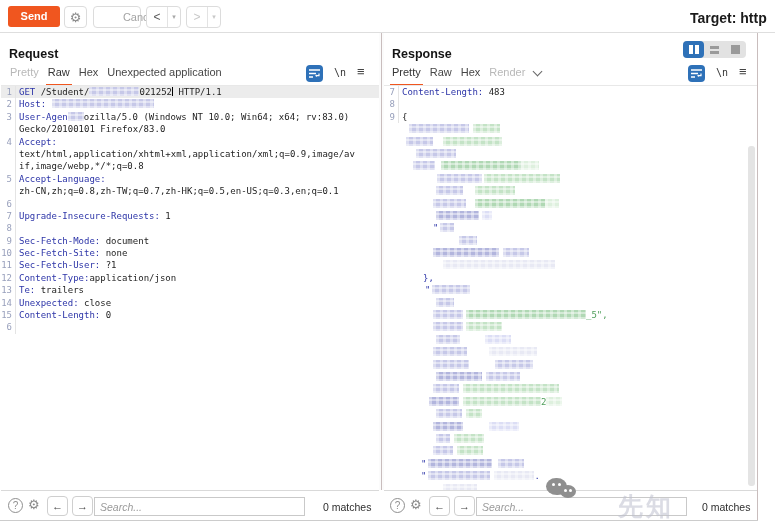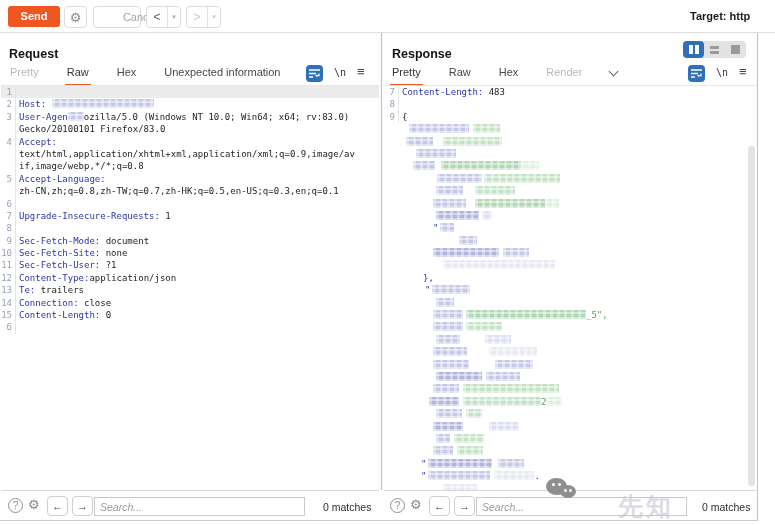--- a/index.html
+++ b/index.html
@@ -14,32 +14,32 @@
   .tool-btn { position:absolute; top:6px; height:22px; border:1px solid #dcdcdc; border-radius:4px;
     background:#fff; display:flex; align-items:center; justify-content:center; }
   #gear-btn { left:64px; width:23px; color:#8a8a8a; font-size:13px; }
   #cancel-btn { left:93px; width:46px; color:#a4a4a4; font-size:11px;padding-left:46px; }
   .combo { position:absolute; top:6px; height:22px; border:1px solid #dcdcdc; border-radius:4px;
     background:#fff; display:flex; }
   .combo .arr { width:20px; text-align:center; line-height:20px; font-size:12px; }
   .combo .dd { width:13px; text-align:center; line-height:20px; font-size:7px; border-left:1px solid #e3e3e3; color:#a8a8a8; }
   #back-combo { left:146px; } #back-combo .arr { color:#5a5a5a; }
   #fwd-combo  { left:186px; } #fwd-combo .arr { color:#c8c8c8; } #fwd-combo .dd { color:#c8c8c8; }
-  #target-label { position:absolute; left:690px; top:10px; width:85px; font-size:11px; font-weight:bold;
+  #target-label { position:absolute; left:690px; top:10px; width:85px; font-size:14px; font-weight:bold;
     color:#1a1a1a; white-space:nowrap; overflow:hidden; }
 
   
   #win-right-border { position:absolute; left:757px; top:33px; width:1px; height:488px; background:#c9bdbd; }
   #win-bottom-border { position:absolute; left:0; top:520px; width:758px; height:1px; background:#cccccc; }
   #divider { position:absolute; left:379px; top:33px; width:5px; height:457px; background:#fbfbfb; }
   #divider .line { position:absolute; left:2px; top:0; width:1px; height:100%; background:#c9bdbd; }
 
   
   .panel-title { position:absolute; top:47px; font-size:12.5px; font-weight:bold; color:#141414; }
-  .tabs { position:absolute; top:66px; height:19px; display:flex; gap:28px; font-size:11px; }
+  .tabs { position:absolute; top:66px; height:19px; display:flex; gap:9px; font-size:11px; }
   .tab { position:relative; color:#474747; padding-bottom:4px; cursor:default; white-space:nowrap; }
   .tab.disabled { color:#b8b8b8; }
   .tab.selected { color:#353535; }
   .tab.selected::after { content:""; position:absolute; left:-2px; right:-2px; bottom:-1px; height:2px; background:#f0561f; }
   .chev { width:7px; height:7px; border-right:1.5px solid #666; border-bottom:1.5px solid #666;
     transform:rotate(45deg); margin-top:2px; }
   .tabs-sep { position:absolute; top:85px; height:1px; background:#e8e8e8; }
   .wrap-icon { position:absolute; top:65px; width:17px; height:17px; background:#2e71b8; border-radius:4px; }
   .wrap-icon svg { position:absolute; left:2px; top:2px; }
   .nl-icon { position:absolute; top:67px; font-size:10px; color:#333; font-family:"DejaVu Sans Mono",monospace; }
@@ -126,35 +126,36 @@
 <div id="win-bottom-border"></div>
 <div id="divider">
     <div class="line"></div>
   </div>
 
 <div class="panel-title" style="left:9px;">Request</div>
 <div class="tabs" id="req-tabs" style="left:10px;">
     <div class="tab disabled">Pretty</div>
     <div class="tab selected">Raw</div>
     <div class="tab">Hex</div>
-    <div class="tab">Unexpected information</div>
+    <div class="tab">Unexpected application</div>
   </div>
 <div class="wrap-icon" style="left:306px;">
   <svg width="13" height="13" viewBox="0 0 13 13">
       <path d="M1 3h11M1 6.5h7M1 10h4" stroke="#fff" stroke-width="1.4" fill="none"></path>
       <path d="M11 6.5v2.2h-3" stroke="#fff" stroke-width="1.2" fill="none"></path>
       <path d="M8.8 7.4 7 8.7l1.8 1.3z" fill="#fff"></path>
     </svg>
 </div>
 <div class="nl-icon" style="left:334px;">\n</div>
 <div class="menu-icon" style="left:357px;">≡</div>
 <div class="tabs-sep" style="left:1px; width:378px;"></div>
 <div class="editor" id="req-editor">
     <div class="code-line hl">
       <span class="ln">1</span>
+      <span class="code"><span class="k">GET </span><span class="v">/Student/</span><span class="blk mb" style="width: 50px;"></span><span class="v">021252</span><span class="cursor"></span><span class="v"> HTTP/1.1</span></span>
     </div>
     <div class="code-line">
       <span class="ln">2</span>
       <span class="code"><span class="k">Host:</span><span class="v"> </span><span class="blk mb" style="width: 102px;"></span></span>
     </div>
     <div class="code-line">
       <span class="ln">3</span>
       <span class="code"><span class="k">User-Agen</span><span class="blk mb" style="width: 16px;"></span><span class="v">ozilla/5.0 (Windows NT 10.0; Win64; x64; rv:83.0)</span></span>
     </div>
     <div class="code-line">
@@ -206,21 +207,21 @@
     <div class="code-line">
       <span class="ln">12</span>
       <span class="code"><span class="k">Content-Type:</span><span class="v">application/json</span></span>
     </div>
     <div class="code-line">
       <span class="ln">13</span>
       <span class="code"><span class="k">Te:</span><span class="v"> trailers</span></span>
     </div>
     <div class="code-line">
       <span class="ln">14</span>
-      <span class="code"><span class="k">Connection:</span><span class="v"> close</span></span>
+      <span class="code"><span class="k">Unexpected:</span><span class="v"> close</span></span>
     </div>
     <div class="code-line">
       <span class="ln">15</span>
       <span class="code"><span class="k">Content-Length:</span><span class="v"> 0</span></span>
     </div>
     <div class="code-line">
       <span class="ln">6</span>
       <span class="code"></span>
     </div>
   </div>

